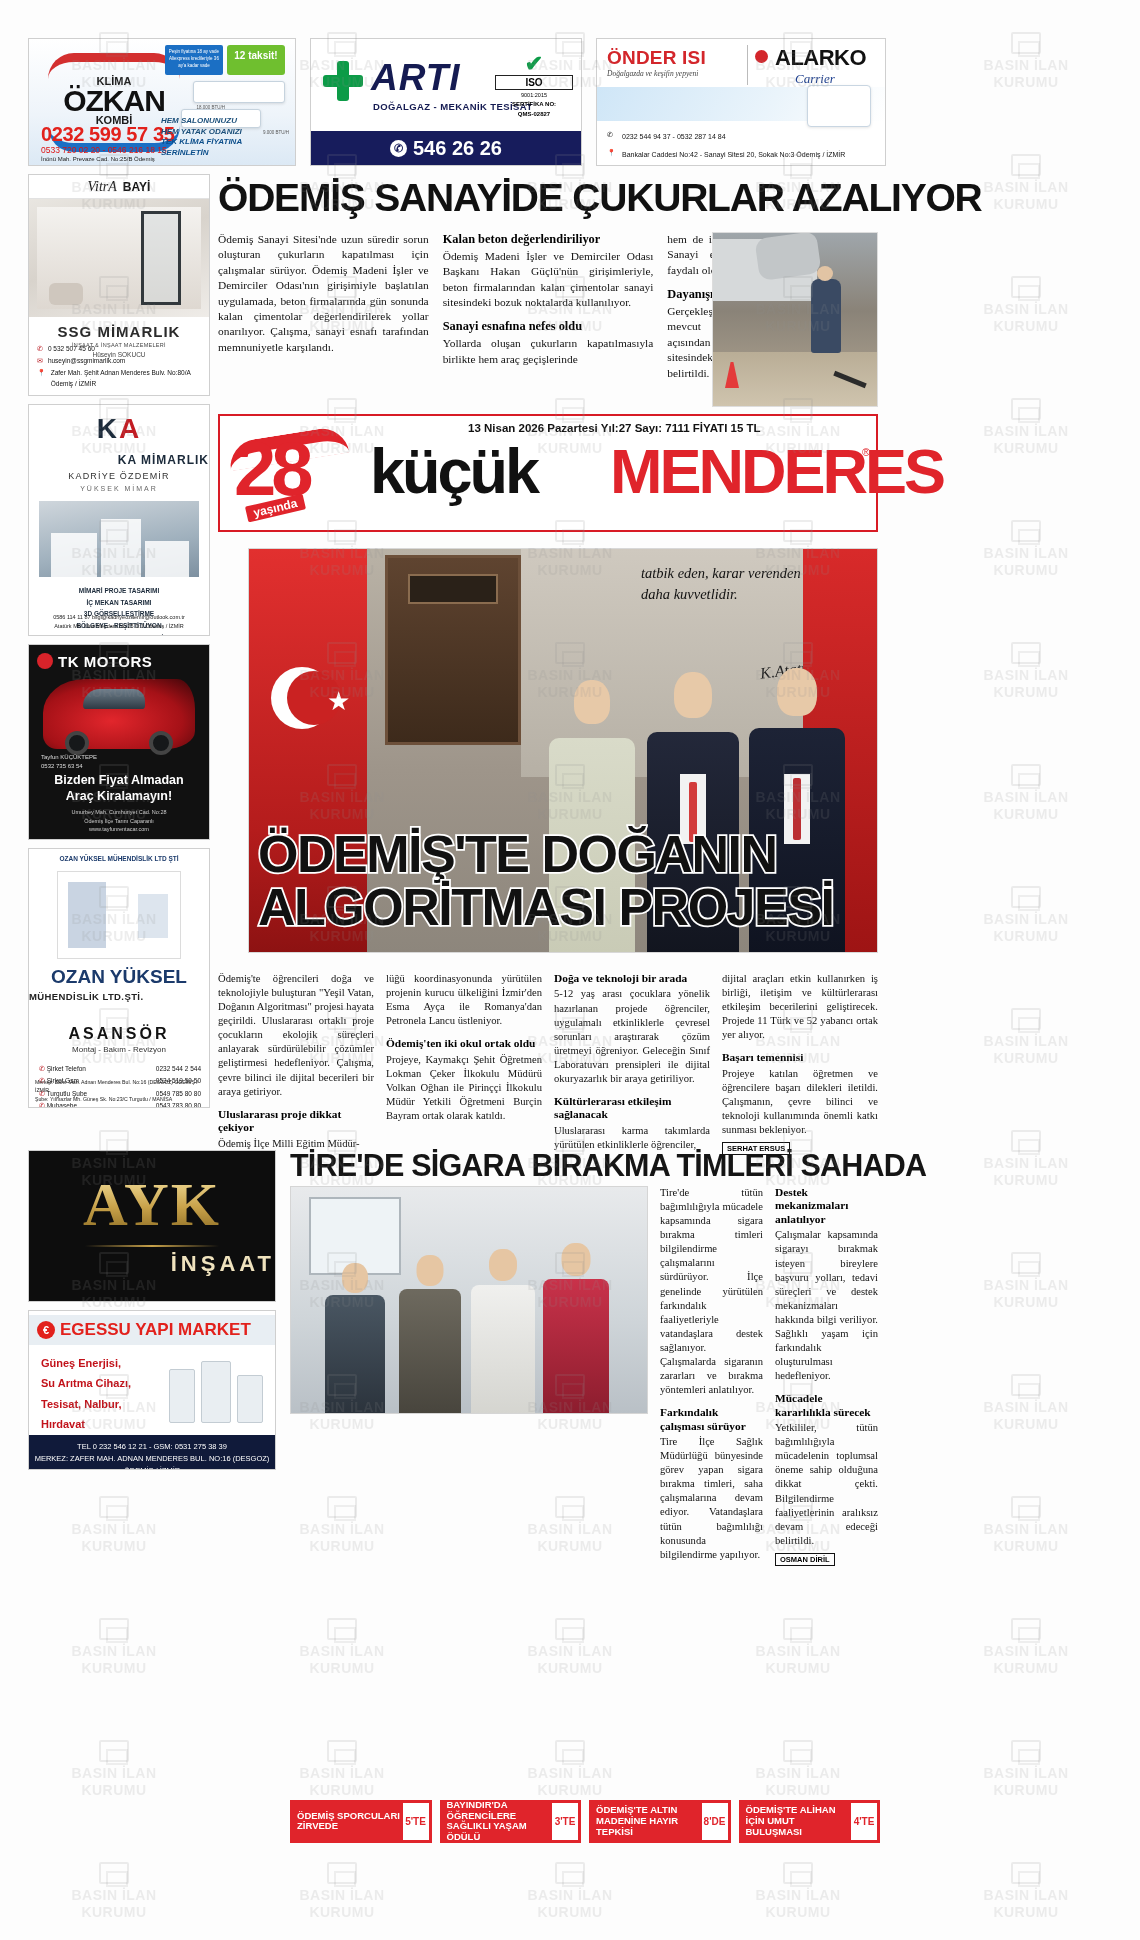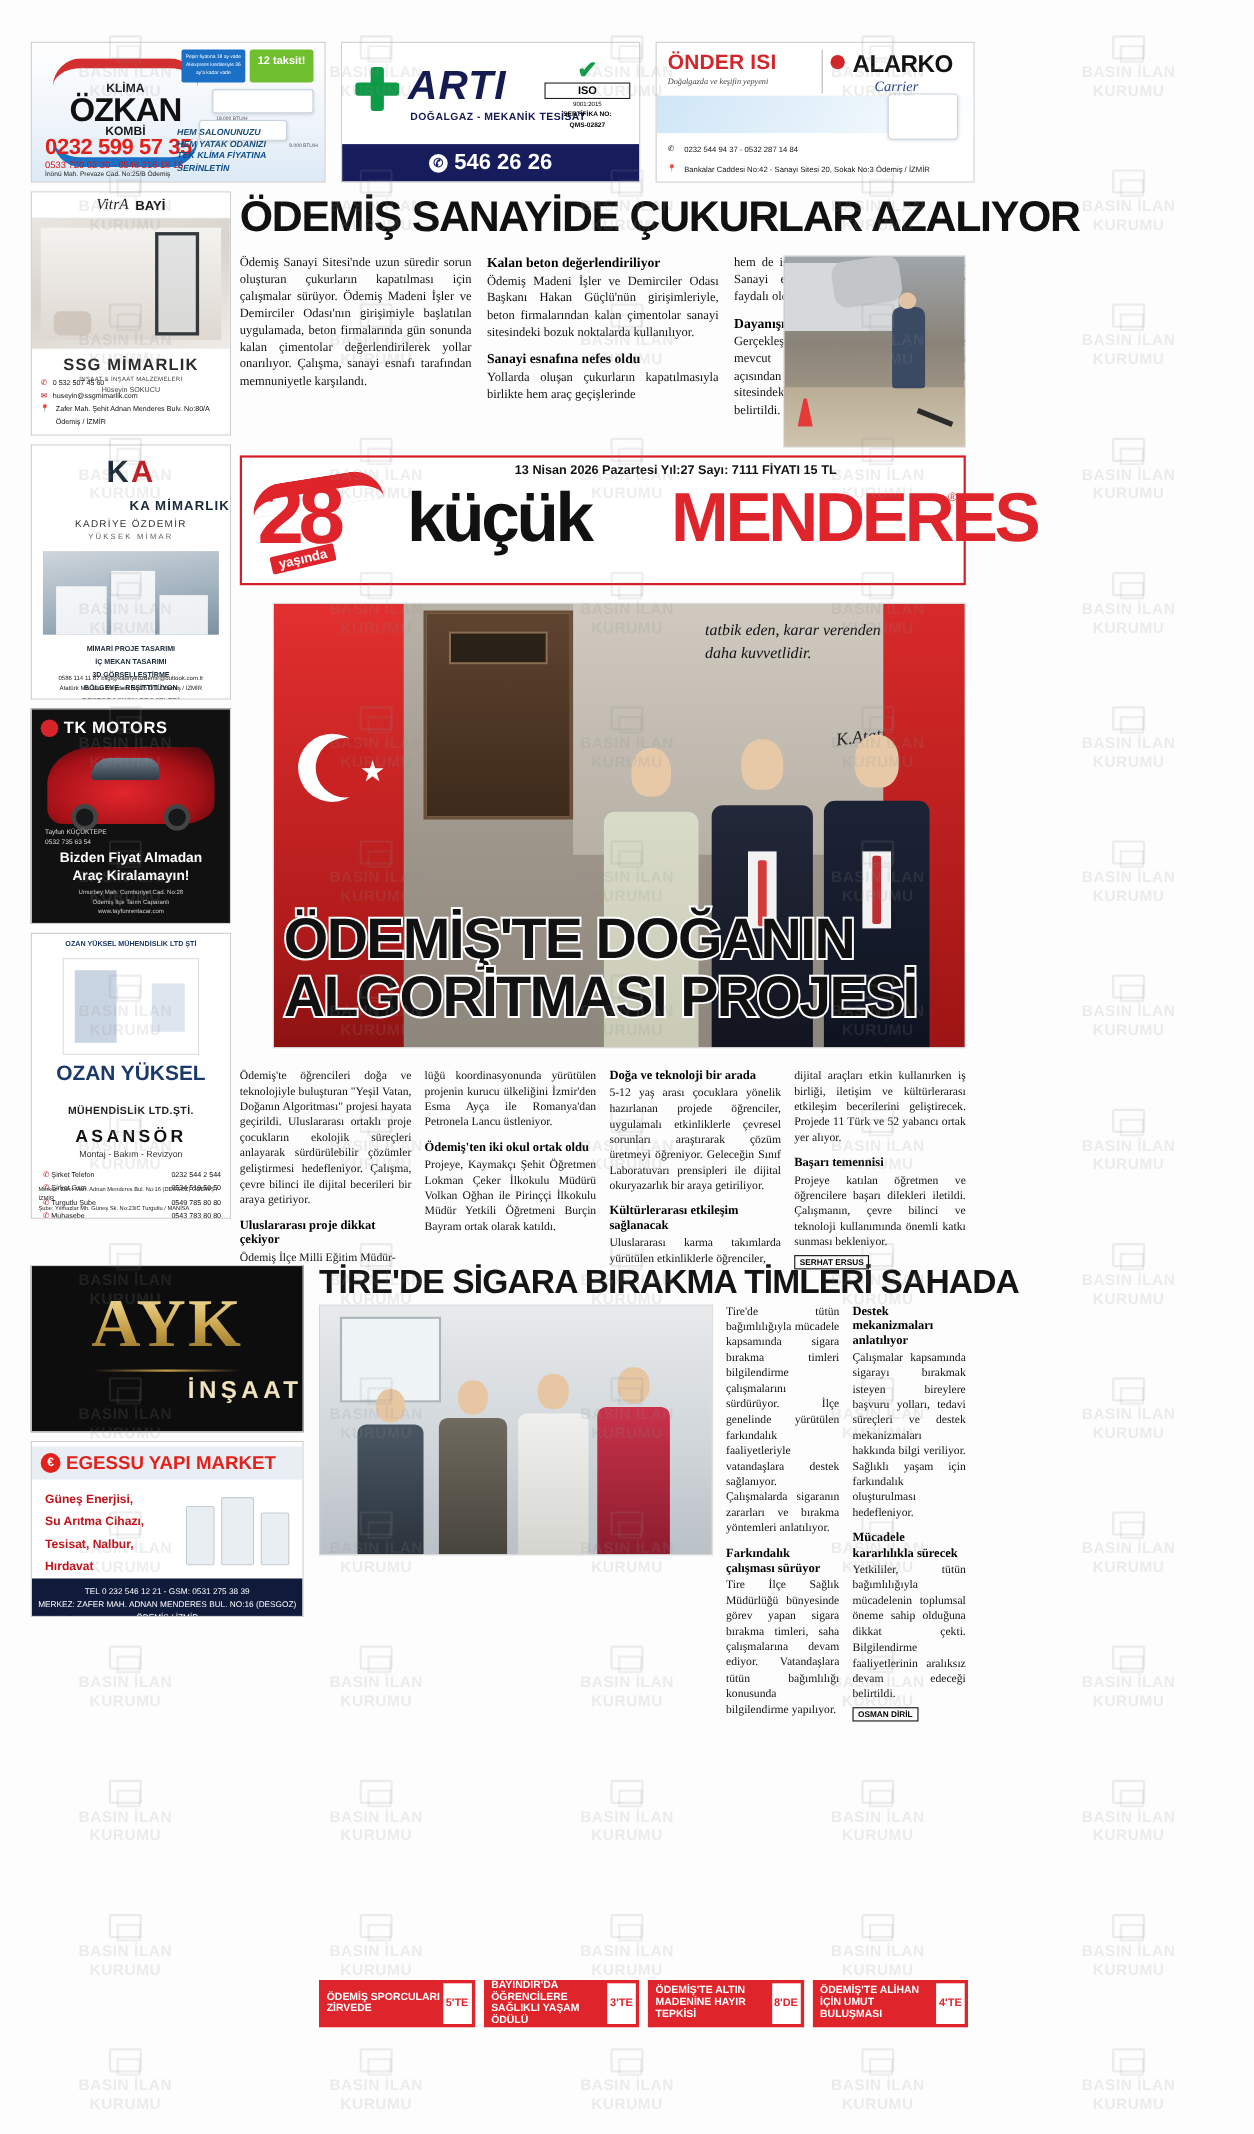--- a/index.html
+++ b/index.html
@@ -150,21 +150,21 @@
      font-family:"Liberation Sans",sans-serif; font-size:7px; color:#666; letter-spacing:2px;}
   .ka-img{ position:absolute; left:10px; right:10px; top:96px; height:76px;
      background:linear-gradient(170deg,#cfd6dc,#9fb0bd 60%,#7d90a0);}
   .ka-bld{ position:absolute; background:rgba(255,255,255,.85); }
   .ka-serv{ position:absolute; left:0;right:0; top:180px; text-align:center;
      font-family:"Liberation Sans",sans-serif; font-weight:700; font-size:6.5px; color:#1b2a3a; line-height:1.8;}
   .ka-contact{ position:absolute; left:6px; right:6px; bottom:4px; text-align:center;
      font-family:"Liberation Sans",sans-serif; font-size:5.5px; color:#222; line-height:1.6;}
 
   #ad-tk { left:28px; top:644px; width:182px; height:196px; background:#111; }
-  .tk-head{ position:absolute; left:8px; top:8px; display:flex; align-items:center; gap:5px;}
+  .tk-head{ position:absolute; left:8px; top:8px; display:flex; align-items:flex-start; gap:5px;}
   .tk-dot{ width:16px;height:16px;border-radius:50%;background:#d8232a;}
   .tk-nm{ font-family:"Liberation Sans",sans-serif; font-weight:700;font-size:15px;color:#fff;letter-spacing:.5px;}
   .tk-car{ position:absolute; left:14px; right:14px; top:34px; height:70px;
      background:radial-gradient(ellipse at 45% 60%, #e2262c 0%, #a51117 60%, #3a0508 100%);
      border-radius:42px 18px 30px 14px / 34px 30px 18px 14px; }
   .tk-glass{ position:absolute; left:40px; top:10px; width:62px;height:20px;
      background:linear-gradient(180deg,#6f7f8c,#2e3a44); border-radius:20px 14px 4px 4px;}
   .tk-wh{ position:absolute; bottom:-6px; width:24px;height:24px;border-radius:50%;
      background:#16181a; border:4px solid #444;}
   .tk-phone{ position:absolute; left:12px; top:108px; font-family:"Liberation Sans",sans-serif;
@@ -175,21 +175,21 @@
      font-family:"Liberation Sans",sans-serif; font-size:5.5px; color:#cfcfcf; line-height:1.55;}
 
   #ad-ozan { left:28px; top:848px; width:182px; height:260px; }
   .ozn-top{ position:absolute; left:0;right:0;top:6px;text-align:center;
      font-family:"Liberation Sans",sans-serif; font-size:6.5px; font-weight:700; color:#1b3a6b;}
   .ozn-img{ position:absolute; left:28px; right:28px; top:22px; height:88px;
      background:#fff; border:1px solid #dcdcdc;}
   .ozn-el{ position:absolute; background:#c9d4e2; }
   .ozn-name{ position:absolute; left:0;right:0; top:118px; text-align:center;
      font-family:"Liberation Sans",sans-serif; font-weight:700; font-size:19px; color:#1b3a6b; line-height:1.05;}
-  .ozn-sub{ position:absolute; left:0;right:0; top:156px; text-align:center;
+  .ozn-sub{ position:absolute; left:0;right:0; top:142px; text-align:left;
      font-family:"Liberation Sans",sans-serif; font-weight:700; font-size:9.5px; color:#222; letter-spacing:.4px;}
   .ozn-asan{ position:absolute; left:0;right:0; top:176px; text-align:center;
      font-family:"Liberation Sans",sans-serif; font-weight:700; font-size:16px; color:#111; letter-spacing:3px;}
   .ozn-mbr{ position:absolute; left:0;right:0; top:196px; text-align:center;
      font-family:"Liberation Sans",sans-serif; font-size:8px; color:#333;}
   .ozn-rows{ position:absolute; left:10px; right:8px; top:214px;
      font-family:"Liberation Sans",sans-serif; font-size:6.5px; color:#111; line-height:1.75;}
   .ozn-rows .r2{ display:flex; justify-content:space-between; gap:4px;}
   .ozn-foot{ position:absolute; left:6px; right:6px; bottom:4px;
      font-family:"Liberation Sans",sans-serif; font-size:5.2px; color:#222; line-height:1.6;}

